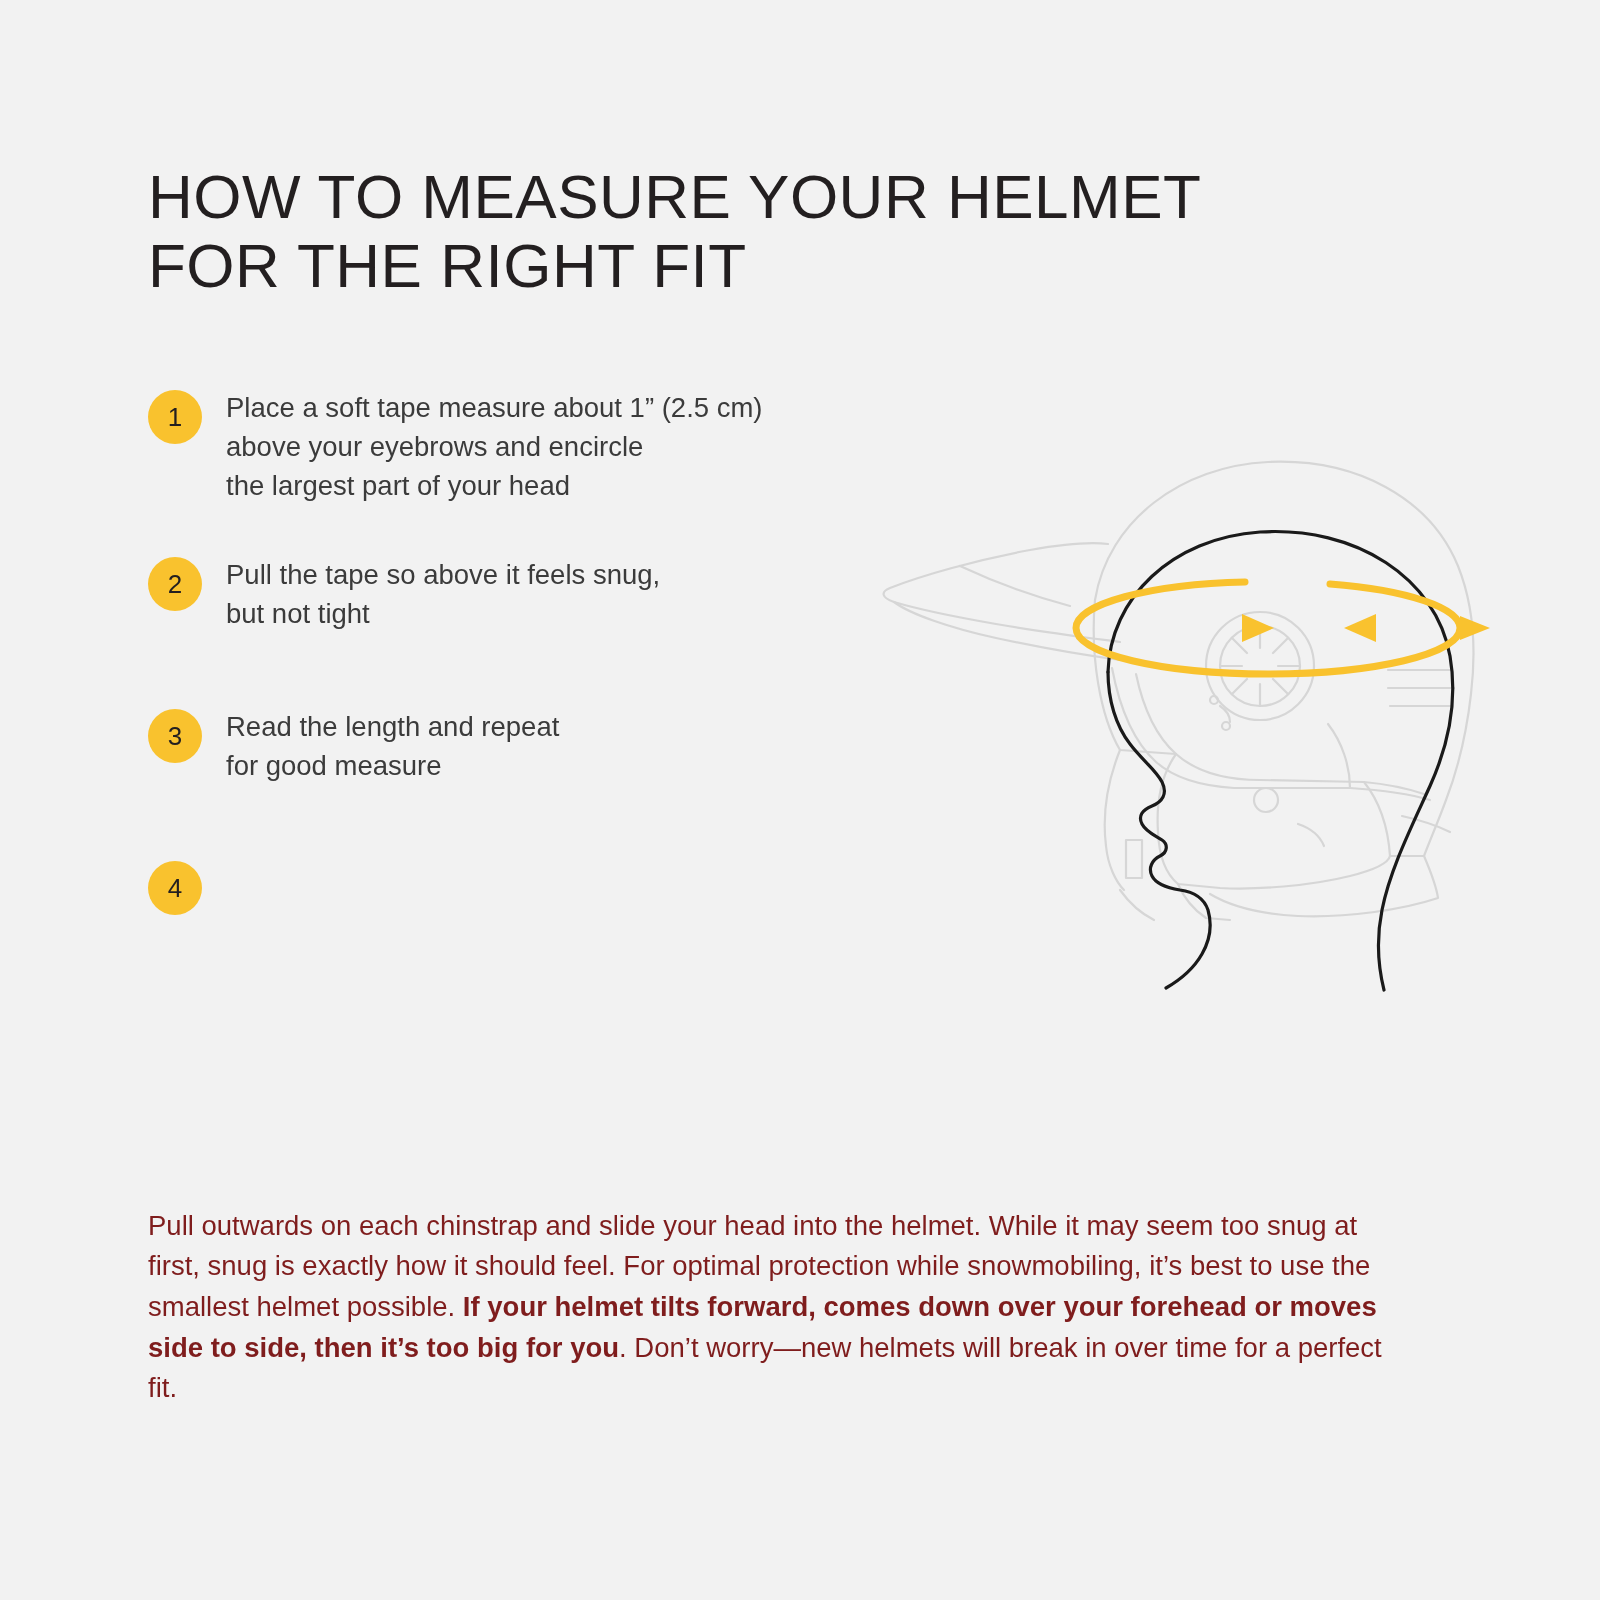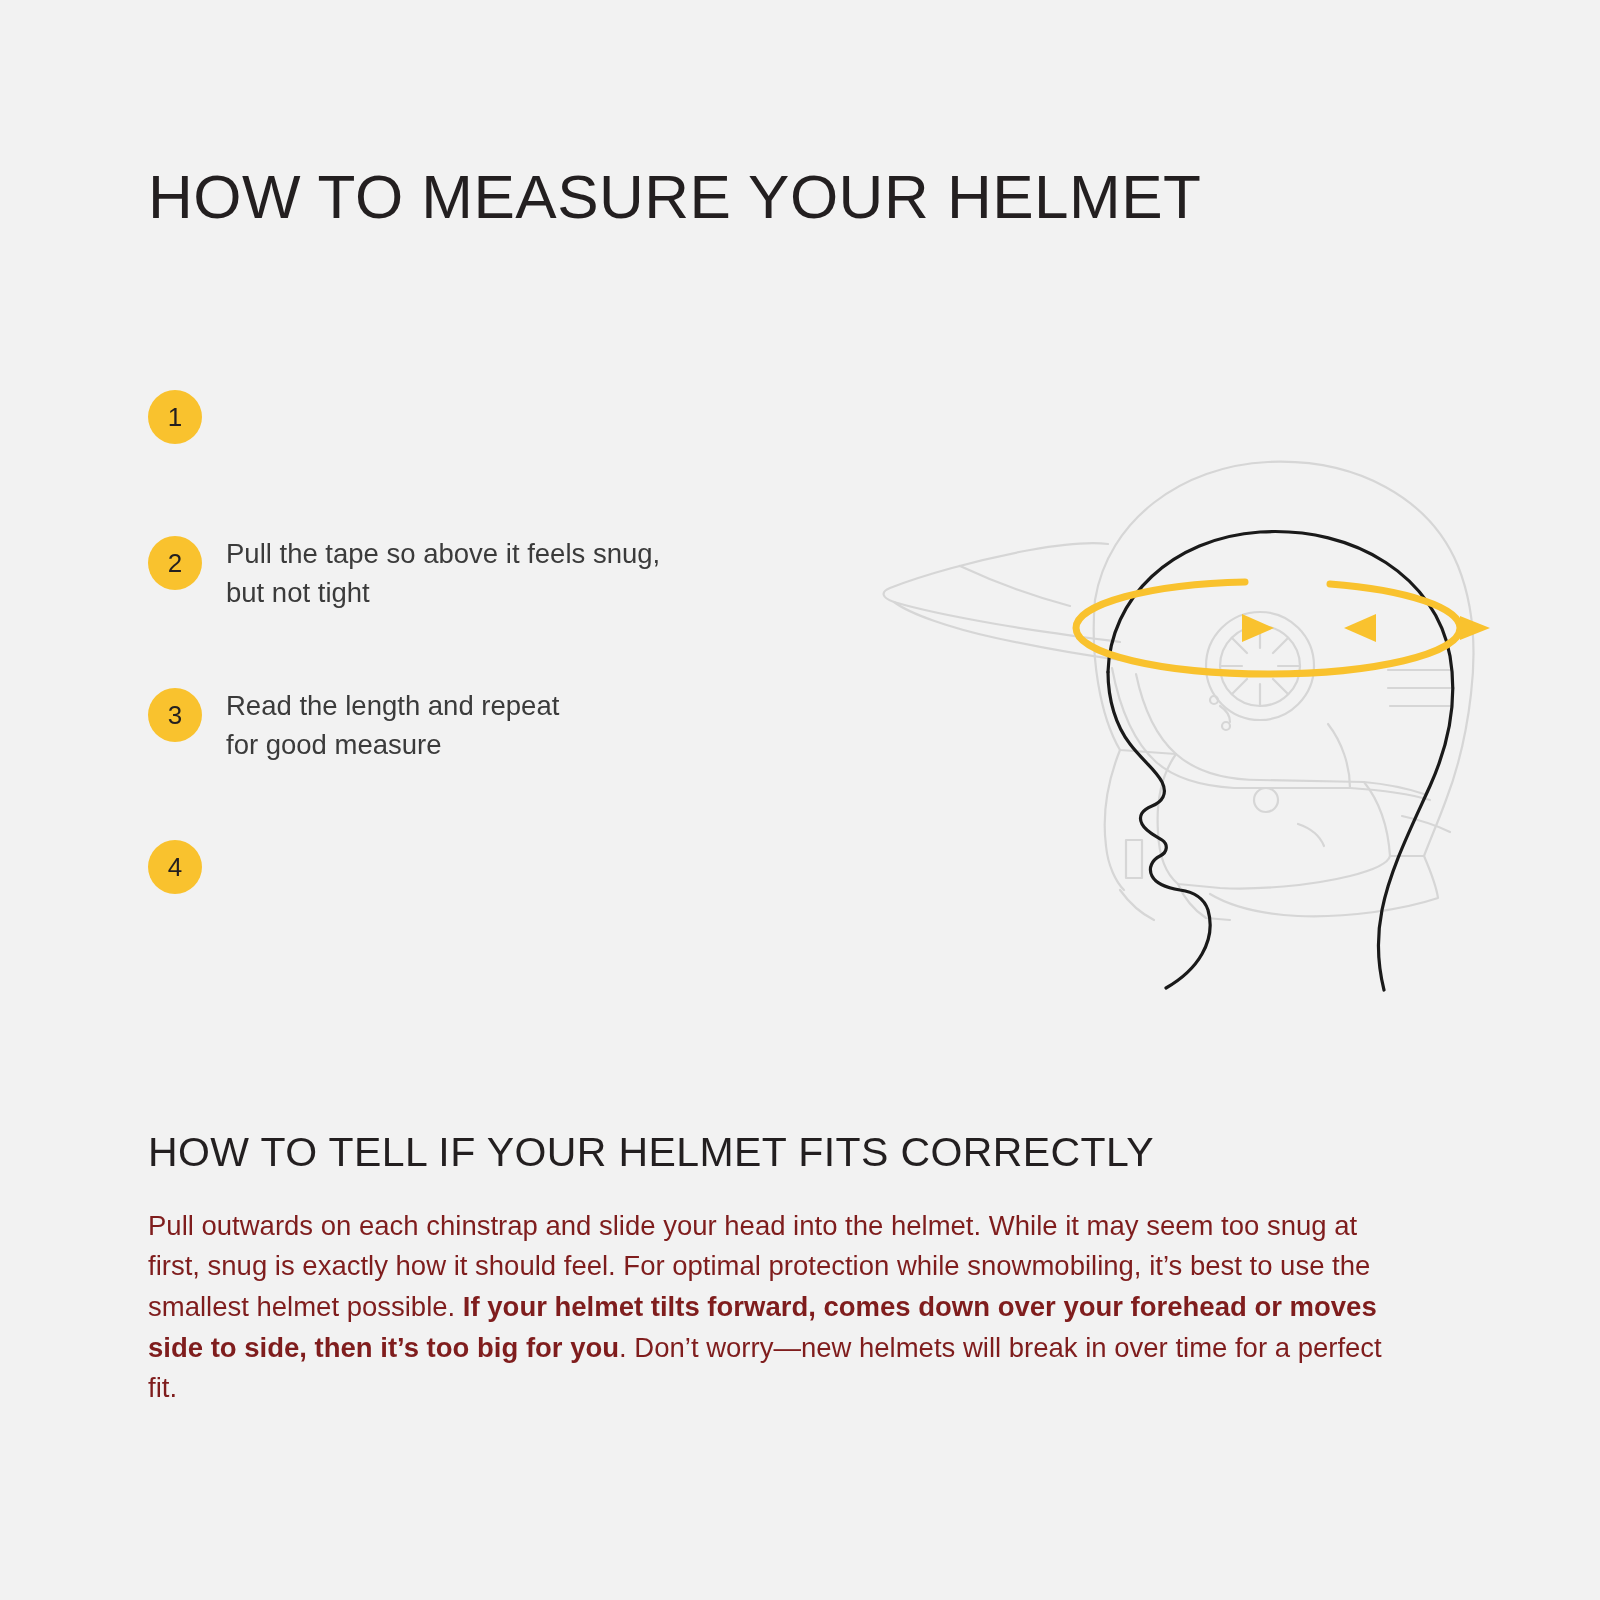--- a/index.html
+++ b/index.html
@@ -114,26 +114,30 @@
     font-weight: 700;
   }
 </style>
 </head>
 <body>
 
 <div class="page">
 
   <h1 class="title">
     <span class="ln">HOW TO MEASURE YOUR HELMET</span>
+    <span class="ln">FOR THE RIGHT FIT</span>
   </h1>
 
   <div class="steps">
 
     <div class="step step-1">
       <div class="badge">1</div>
+      <div class="step-text">Place a soft tape measure about 1” (2.5 cm)
+above your eyebrows and encircle
+the largest part of your head</div>
     </div>
 
     <div class="step step-2">
       <div class="badge">2</div>
       <div class="step-text">Pull the tape so above it feels snug,
 but not tight</div>
     </div>
 
     <div class="step step-3">
       <div class="badge">3</div>
@@ -240,17 +244,16 @@
         <path d="M484 258 L 452 244 L 452 272 Z" fill="#f9c22e"></path>
 
         <path d="M554 258 L 586 244 L 586 272 Z" fill="#f9c22e"></path>
 
         <path d="M286 250 L 262 236 L 262 264 Z" fill="#f9c22e" opacity="0"></path>
         <path d="M670 246 L 700 258 L 670 270 Z" fill="#f9c22e"></path>
       </g>
     </svg>
   </div>
 
-  <h2 class="subhead">HOW TO TELL IF YOUR HELMET FITS CORRECTLY</h2>
 
   <p class="body"><span>Pull outwards on each chinstrap and slide your head into the helmet. While it may seem too snug at first, snug is exactly how it should feel. For optimal protection while snowmobiling, it’s best to use the smallest helmet possible. </span><b>If your helmet tilts forward, comes down over your forehead or moves side to side, then it’s too big for you</b><span>. Don’t worry—new helmets will break in over time for a perfect fit.</span></p>
 
 </div>
 
 </body></html>

